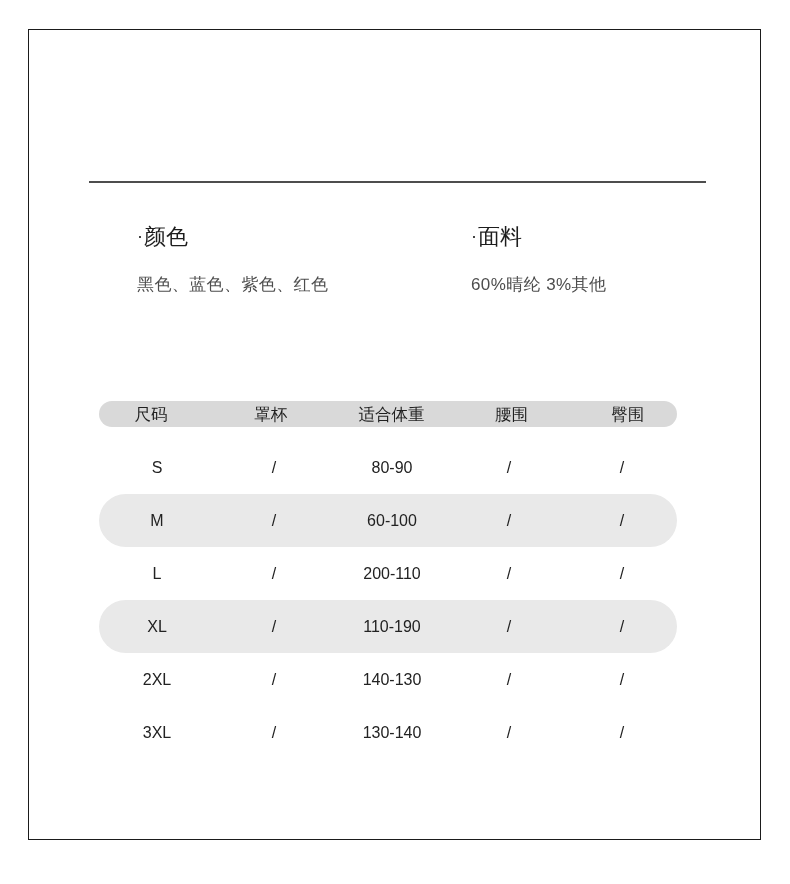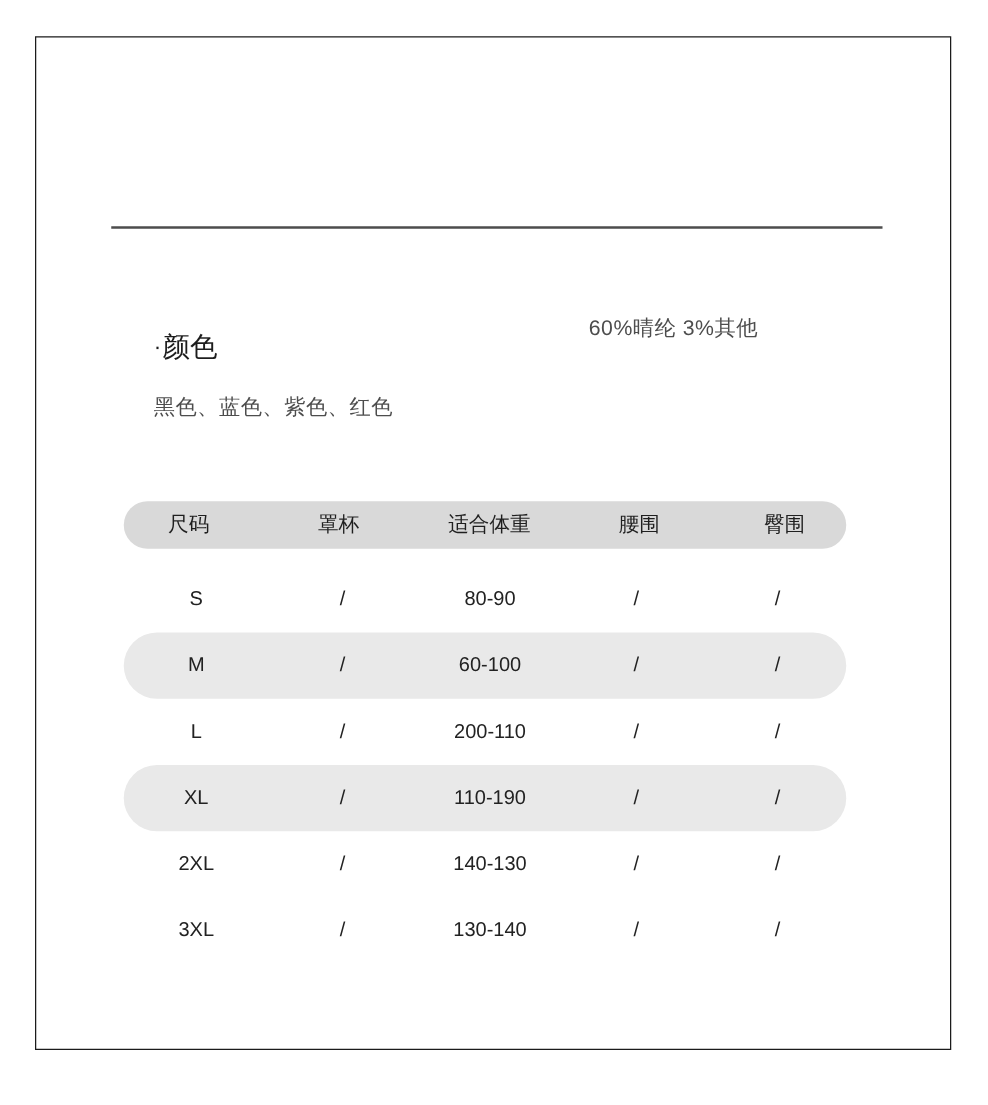--- a/index.html
+++ b/index.html
@@ -74,21 +74,21 @@
     position: absolute;
     left: 0;
     top: 196px;
     width: 100%;
     height: 120px;
   }
   .spec-block {
     position: absolute;
     top: 0;
   }
-  .spec-color  { left: 94px; margin-top: 41px; }
+  .spec-color  { left: 108px; }
   .spec-fabric { left: 442px; }
 
   .spec-label {
     font-size: 22px;
     font-weight: 400;
     color: #1d1d1d;
     line-height: 1;
     white-space: nowrap;
   }
   .spec-dot {
@@ -115,21 +115,21 @@
   }
   .trow {
     display: flex;
     align-items: center;
     height: 42px;
     border-radius: 21px;
     box-sizing: border-box;
   }
   .trow.head {
     background: #d9d9d9;
-    height: 38px;
+    height: 26px;
     border-radius: 19px;
     margin-bottom: 14px;
     gap: 15px;
   }
   .trow.band {
     background: #e9e9e9;
   }
   .trow.data {
     height: 53px;
     border-radius: 27px;
@@ -166,20 +166,21 @@
     <div class="divider"></div>
 
     <div class="specs">
 
       <div class="spec-block spec-color">
         <div class="spec-label"><span class="spec-dot">·</span><span>颜色</span></div>
         <div class="spec-value">黑色、蓝色、紫色、红色</div>
       </div>
 
       <div class="spec-block spec-fabric">
+        <div class="spec-label"><span class="spec-dot">·</span><span>面料</span></div>
         <div class="spec-value">60%晴纶 3%其他</div>
       </div>
 
     </div>
 
     <div class="table">
 
       <div class="trow head">
         <div class="cell c0">尺码</div>
         <div class="cell c1">罩杯</div>

